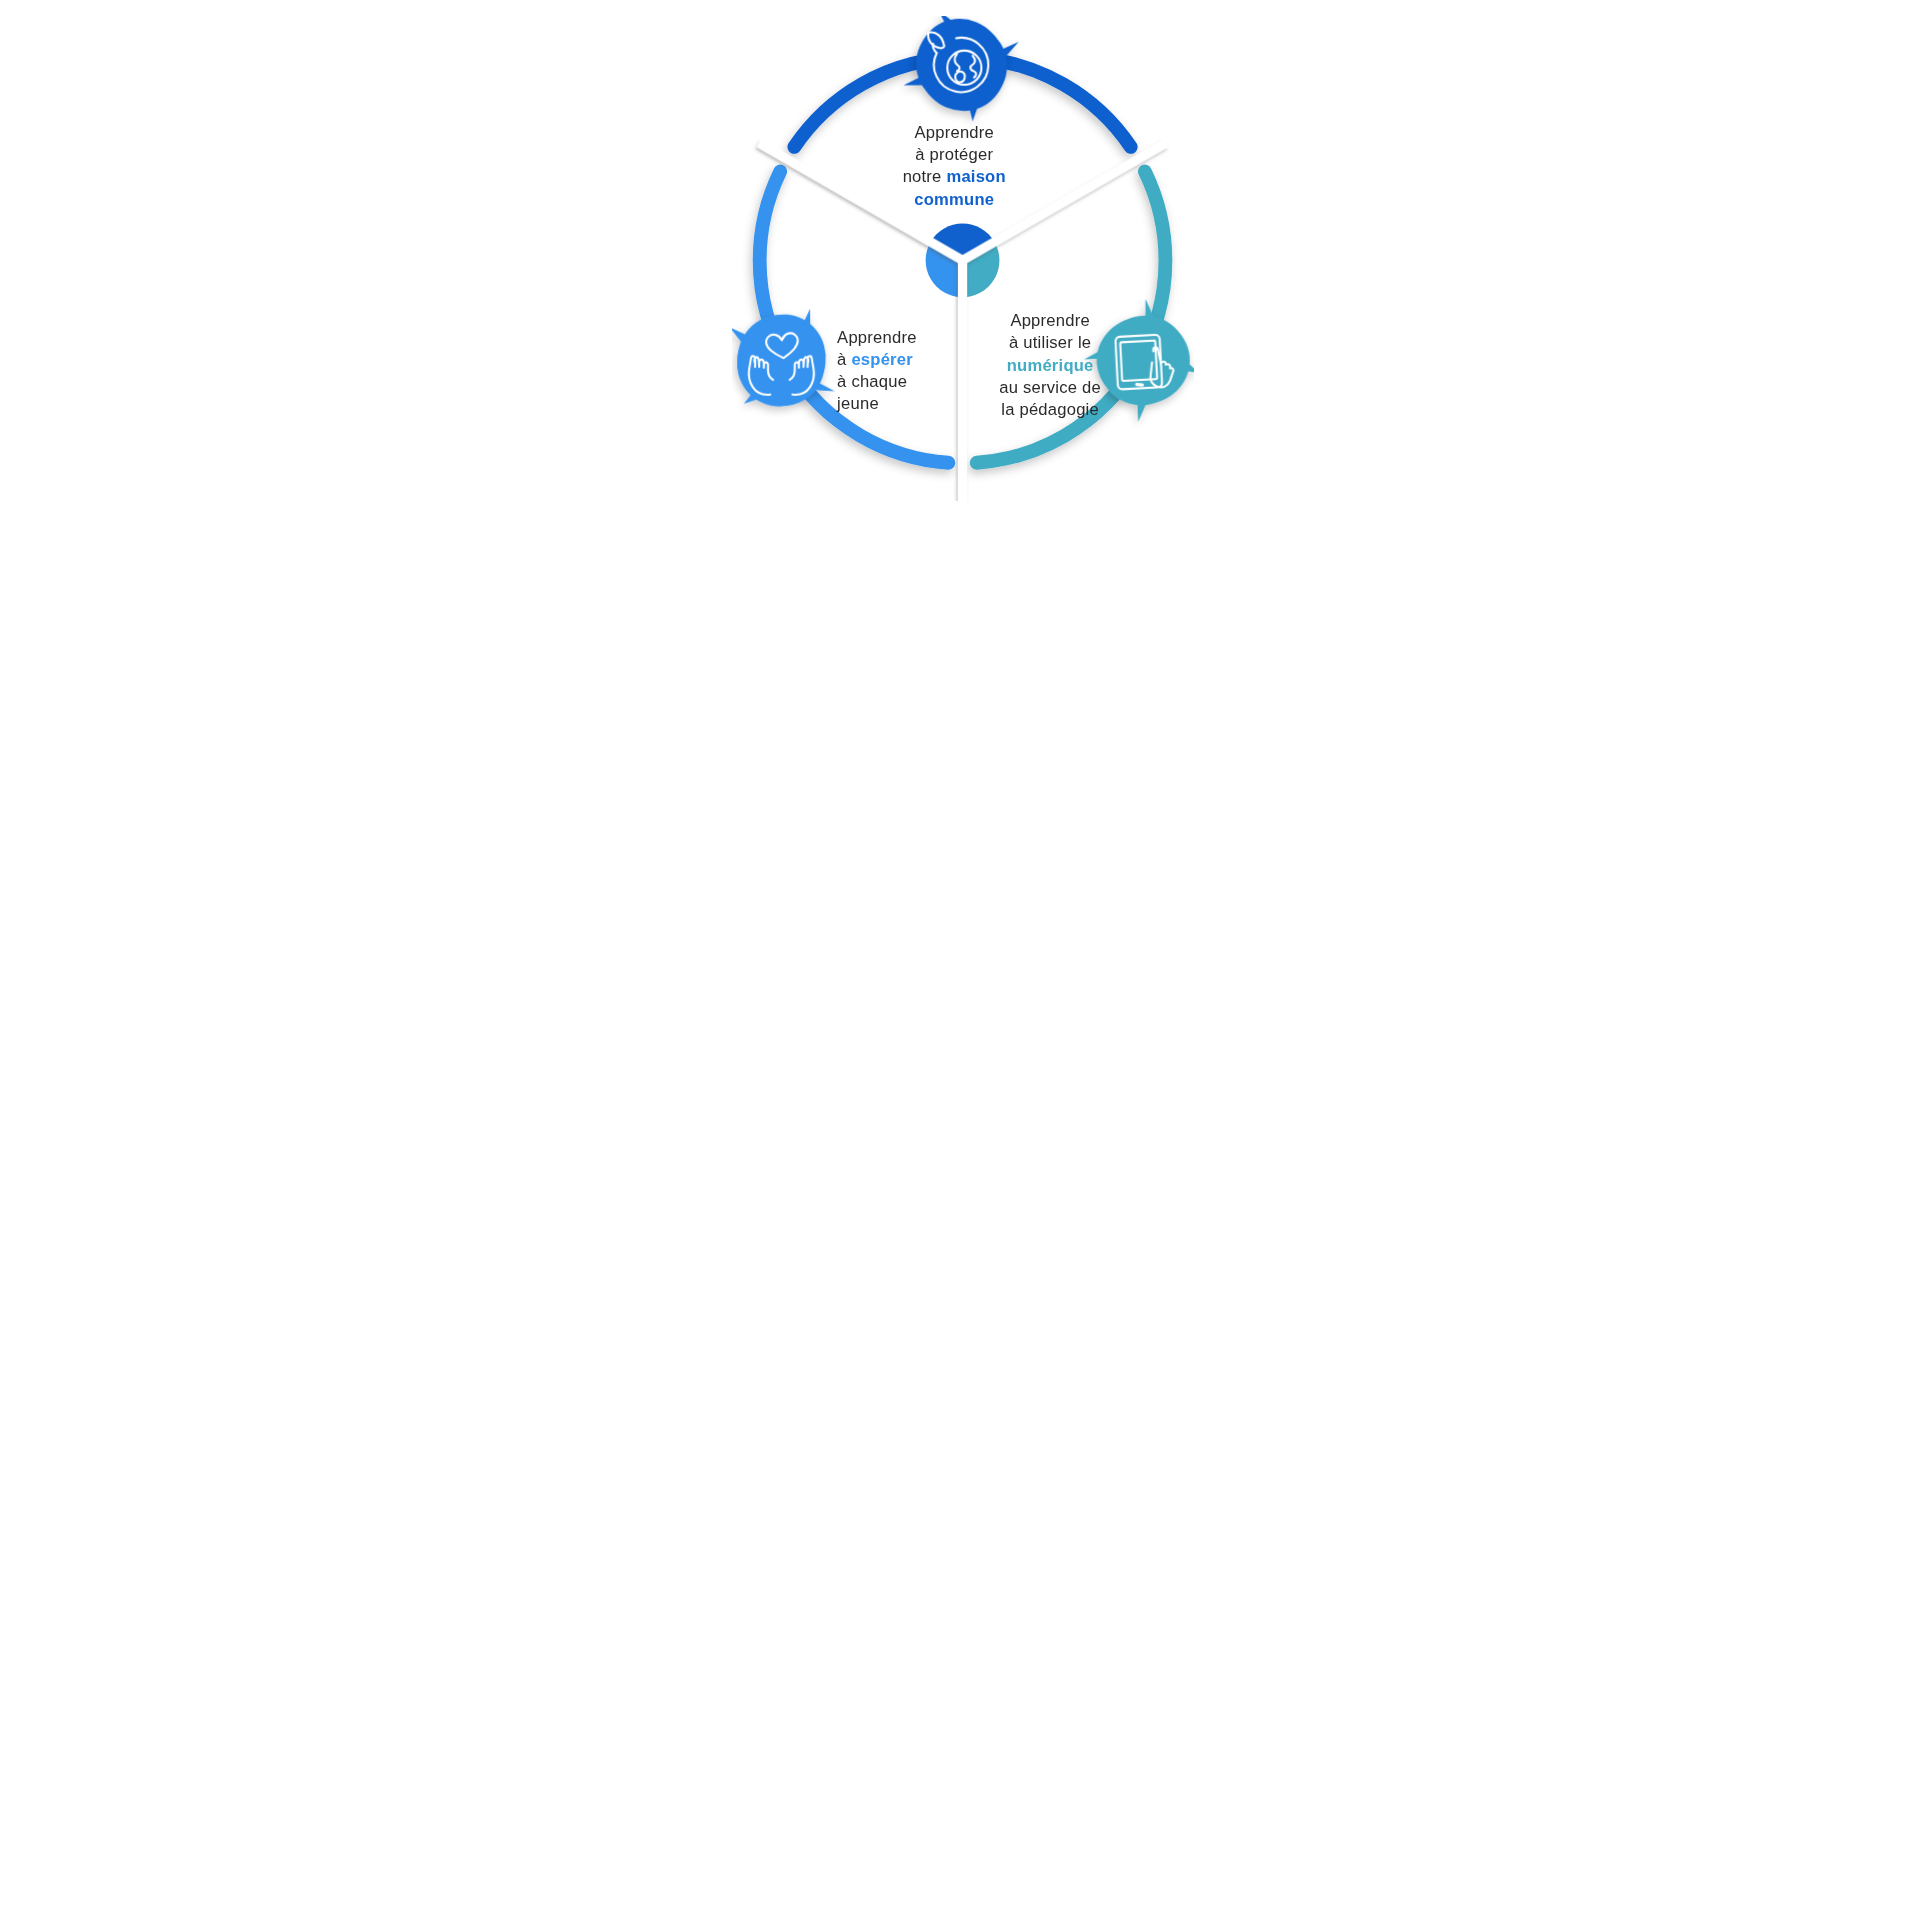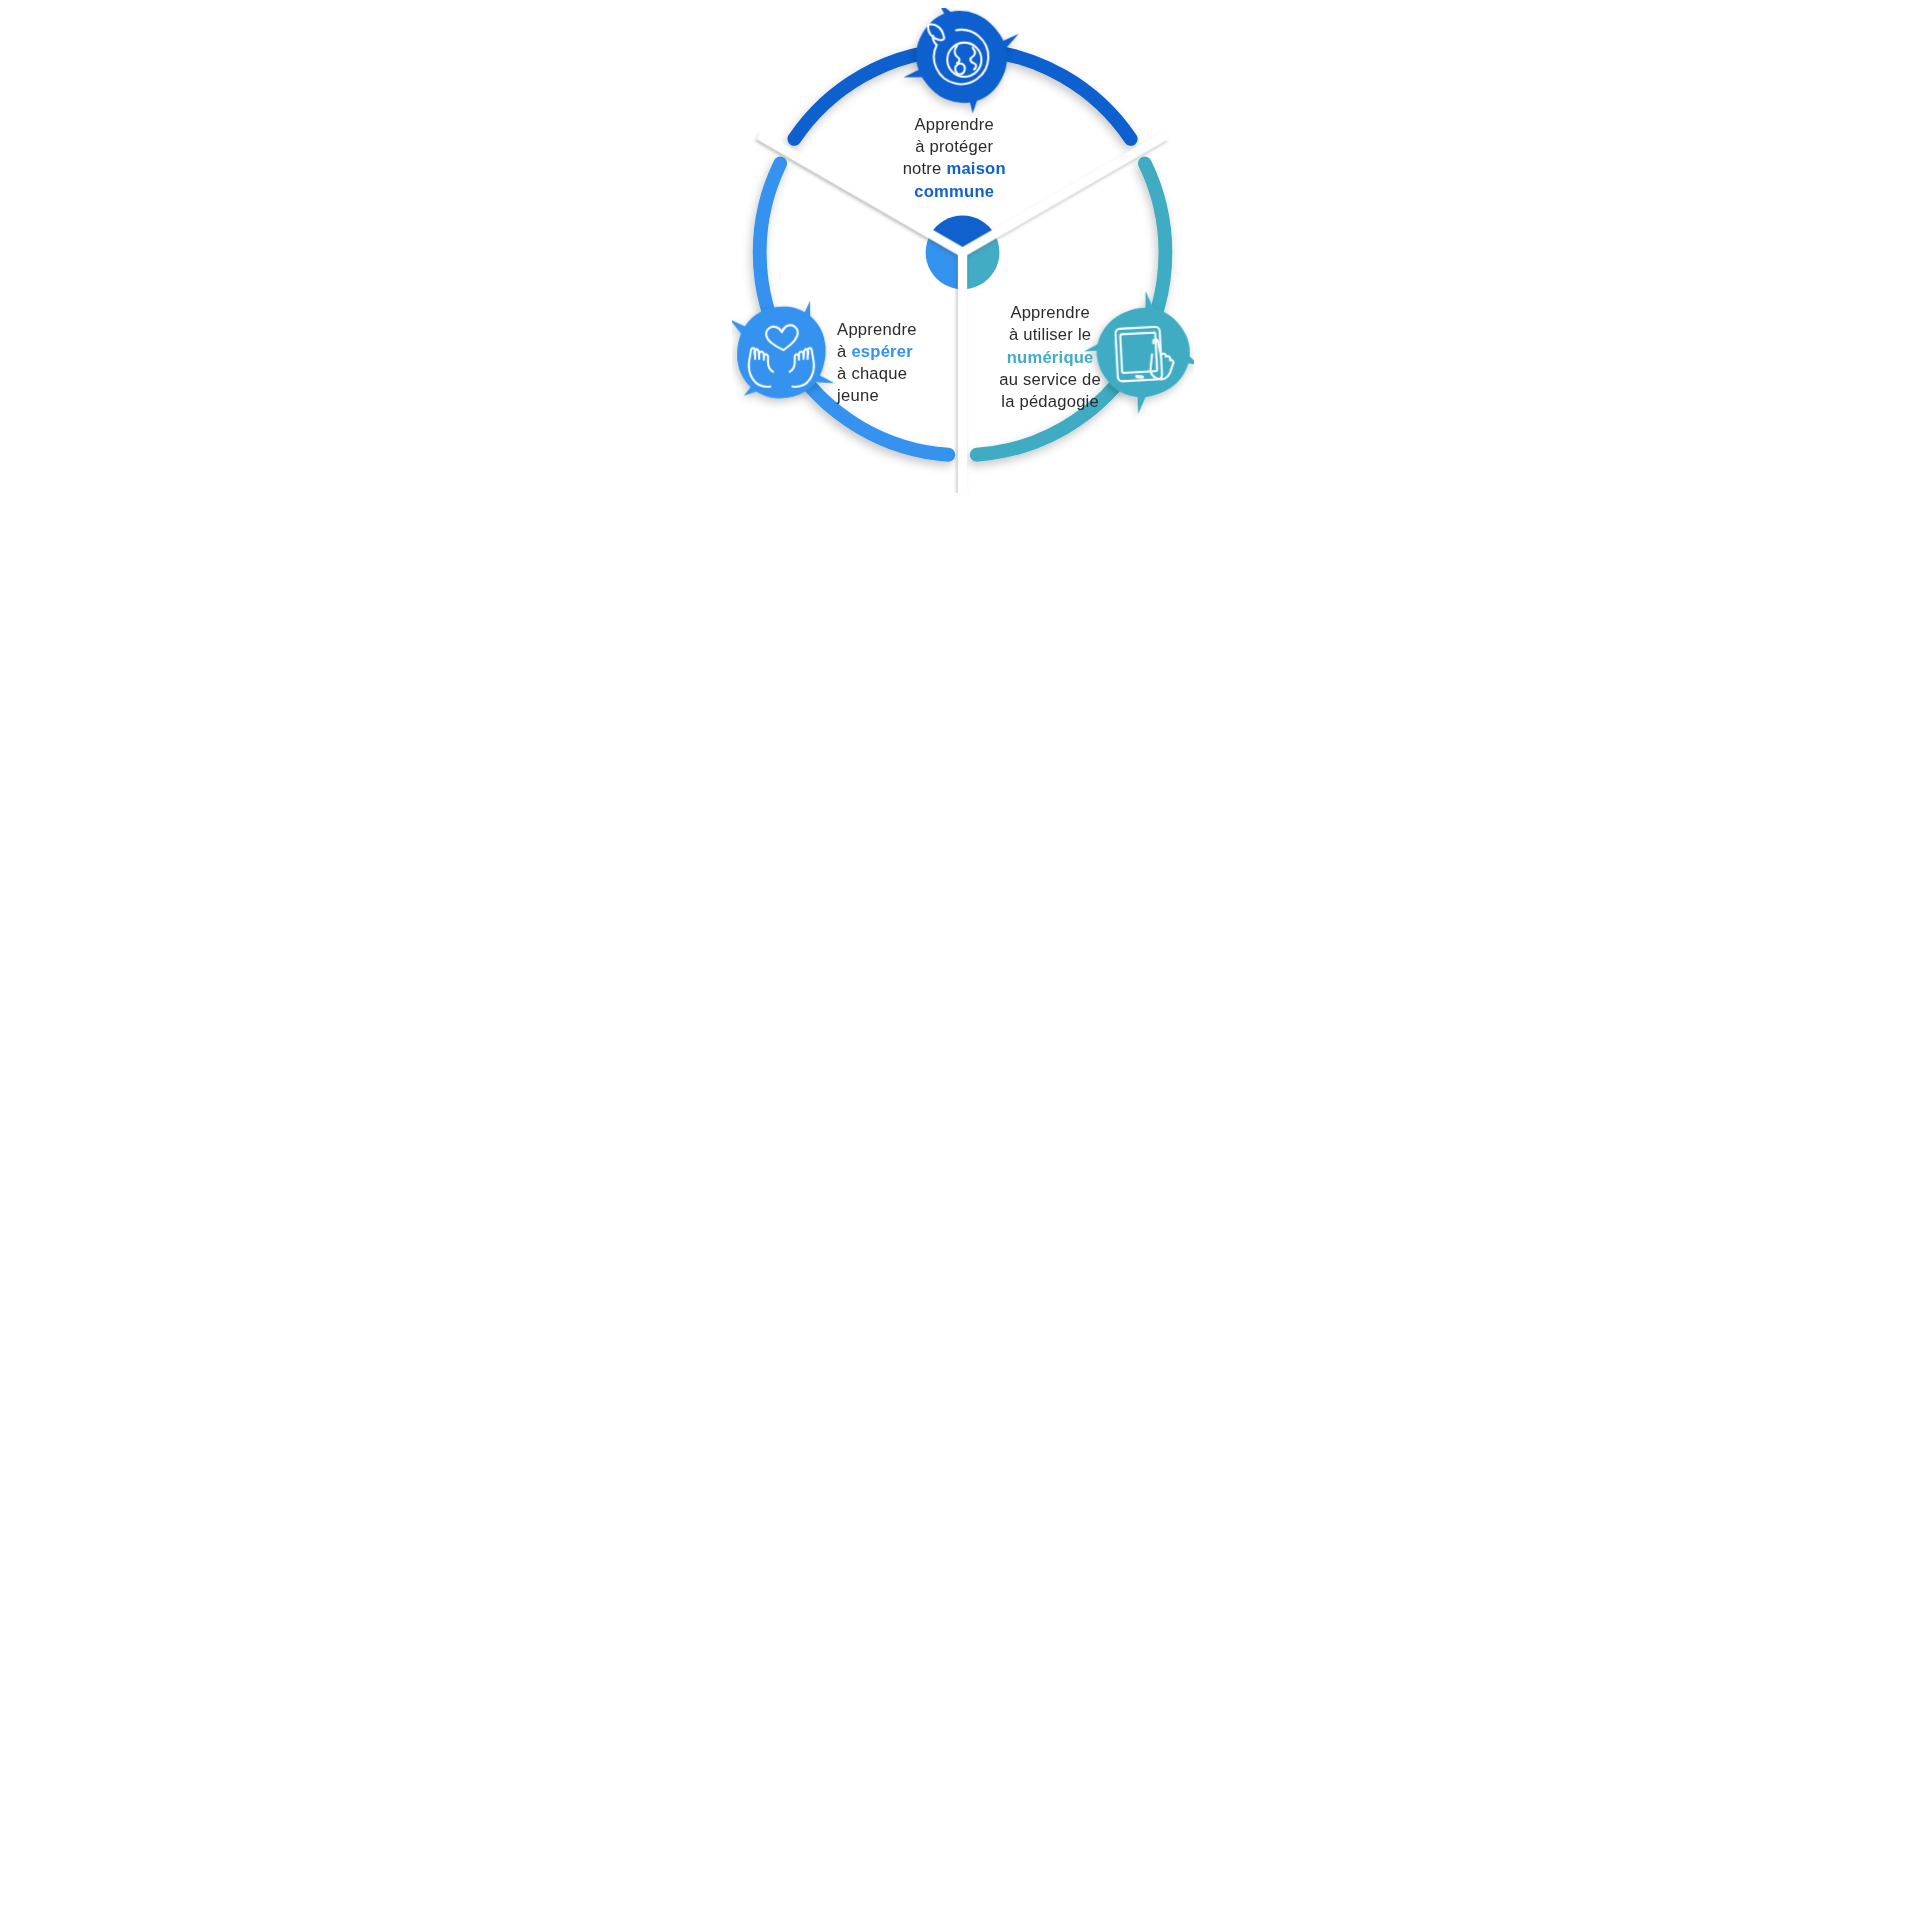--- a/index.html
+++ b/index.html
@@ -1,16 +1,16 @@
 <!DOCTYPE html>
 <html style="font-size:6.2px"><head>
 <meta charset="utf-8">
 <style>
   html,body { margin:0; padding:0; background:#ffffff; }
-  .stage { width:100%; max-width:462px; margin:8px auto; }
+  .stage { width:100%; max-width:462px; margin:16px auto; }
   svg { display:block; width:100%; height:auto; }
   .lbl {
     font-family:"Liberation Sans","DejaVu Sans",sans-serif;
     font-size:36px;
     letter-spacing:0.5px;
   }
   .b { font-weight:700; }
   .icon-stroke { fill:none; stroke-width:4.5; stroke-linecap:round; stroke-linejoin:round; }
 </style>
 </head>

